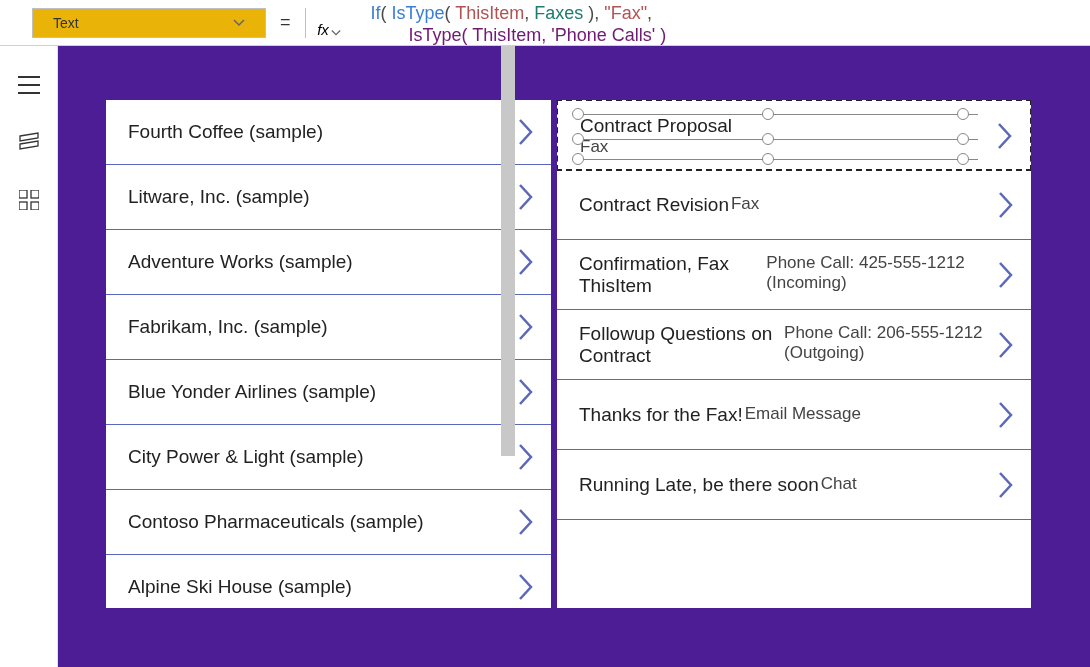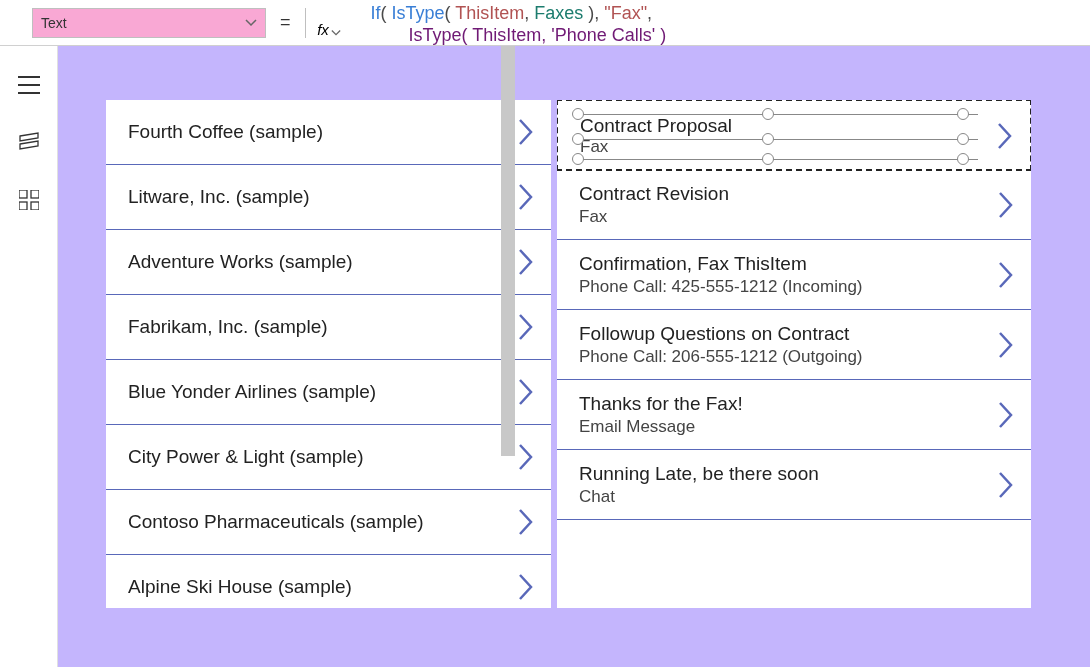--- a/index.html
+++ b/index.html
@@ -13,23 +13,23 @@
       border-bottom: 1px solid #d0d0d0;
       padding: 0 8px;
       gap: 10px;
     }
     .prop-dropdown {
       width: 234px;
       height: 30px;
       border: 1px solid #bfbfbf;
       display: flex;
       align-items: center;
-      padding: 0 8px;
+      padding: 0 20px;
       justify-content: space-between;
-      background: #f9a8d4;
+      background: #eab308;
       font-size: 14px;
       color: #333;
       margin-left: 24px;
     }
     .eq-sign { font-size: 18px; color: #333; padding: 0 4px; }
     .fx-box {
       width: 48px;
       height: 30px;
       border-left: 1px solid #bfbfbf;
       display: flex;
@@ -67,21 +67,21 @@
       display: flex;
       flex-direction: column;
       align-items: center;
       padding-top: 30px;
       gap: 38px;
     }
     .rail-icon { color: #333; }
 
     .canvas-bg {
       flex: 1;
-      background: #c4b5fd;
+      background: #4c1d95;
       position: relative;
       padding: 54px 48px;
     }
     .canvas {
       display: flex;
       width: 926px;
       height: 508px;
     }
     .gallery {
       background: #fff;
@@ -103,21 +103,21 @@
     .list-item .title { font-size: 19px; color: #222; }
 
     .right-item {
       min-height: 70px;
       border-bottom: 1px solid #5968b9;
       display: flex;
       align-items: center;
       justify-content: space-between;
       padding: 10px 16px 10px 22px;
     }
-    .right-item .textcol { display: flex; flex-direction: column; gap: 2px; }
+    .right-item .textcol { display: flex; flex-direction: row; gap: 2px; }
     .right-item .r-title { font-size: 19px; color: #222; font-weight: 500; }
     .right-item .r-sub { font-size: 17px; color: #444; }
 
     .chev { flex-shrink: 0; }
 
     .scroll-stub {
       position: absolute;
       left: 443px;
       top: 0;
       width: 14px;

